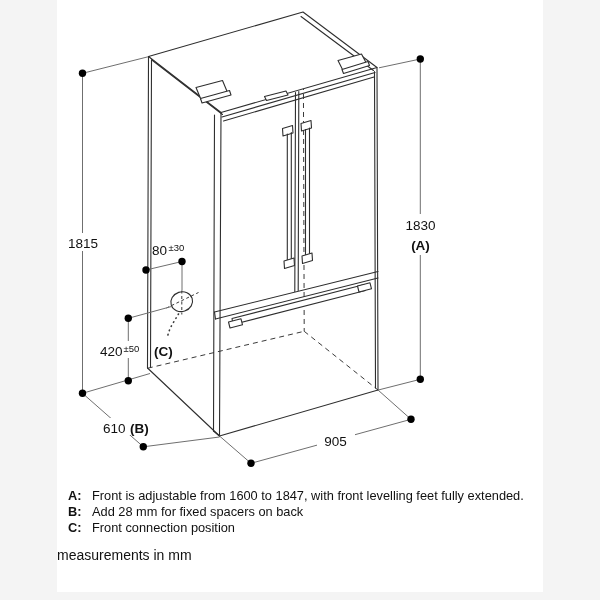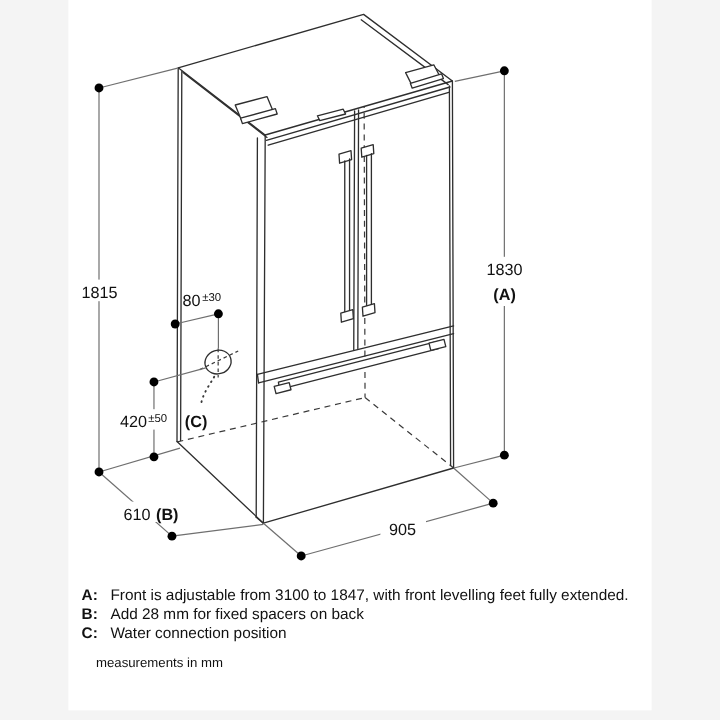--- a/index.html
+++ b/index.html
@@ -23,21 +23,21 @@
   .dim-text-bold{font-family:"Liberation Sans",sans-serif;font-size:13.5px;font-weight:bold;fill:#111111;}
   .dim-sup{font-family:"Liberation Sans",sans-serif;font-size:9.5px;fill:#111111;}
   .crosshair{stroke:#3a3a3a;stroke-width:1;fill:none;stroke-dasharray:3 2.5;}
   .dotted-leader{stroke:#3a3a3a;stroke-width:1.6;fill:none;stroke-dasharray:0.6 4;stroke-linecap:round;}
   .notes{
     position:absolute;left:68px;top:488px;width:470px;
     font-size:12.8px;line-height:16px;color:#111;white-space:nowrap;
   }
   .note-row{display:flex;}
   .note-key{font-weight:bold;width:24px;flex:0 0 24px;}
-  .footer-note{position:absolute;left:80px;top:547px;font-size:11px;color:#111;}
+  .footer-note{position:absolute;left:57px;top:547px;font-size:14px;color:#111;}
 </style>
 </head>
 <body>
 
 <div class="page">
   <div class="canvas"></div>
 
   <svg width="600" height="600" viewBox="0 0 600 600">
 
     <g>
@@ -152,25 +152,25 @@
       <text class="dim-text-bold" x="154" y="356">(C)</text>
       <text class="dim-text" x="103" y="433">610</text>
       <text class="dim-text-bold" x="130" y="433">(B)</text>
       <text class="dim-text" x="335.5" y="445.5" text-anchor="middle">905</text>
     </g>
   </svg>
 
   <div class="notes">
     <div class="note-row">
       <span class="note-key">A:</span>
-      <span>Front is adjustable from 3100 to 1847, with front levelling feet fully extended.</span>
+      <span>Front is adjustable from 1600 to 1847, with front levelling feet fully extended.</span>
     </div>
     <div class="note-row">
       <span class="note-key">B:</span>
       <span>Add 28 mm for fixed spacers on back</span>
     </div>
     <div class="note-row">
       <span class="note-key">C:</span>
-      <span>Water connection position</span>
+      <span>Front connection position</span>
     </div>
   </div>
   <div class="footer-note">measurements in mm</div>
 </div>
 
 </body></html>

